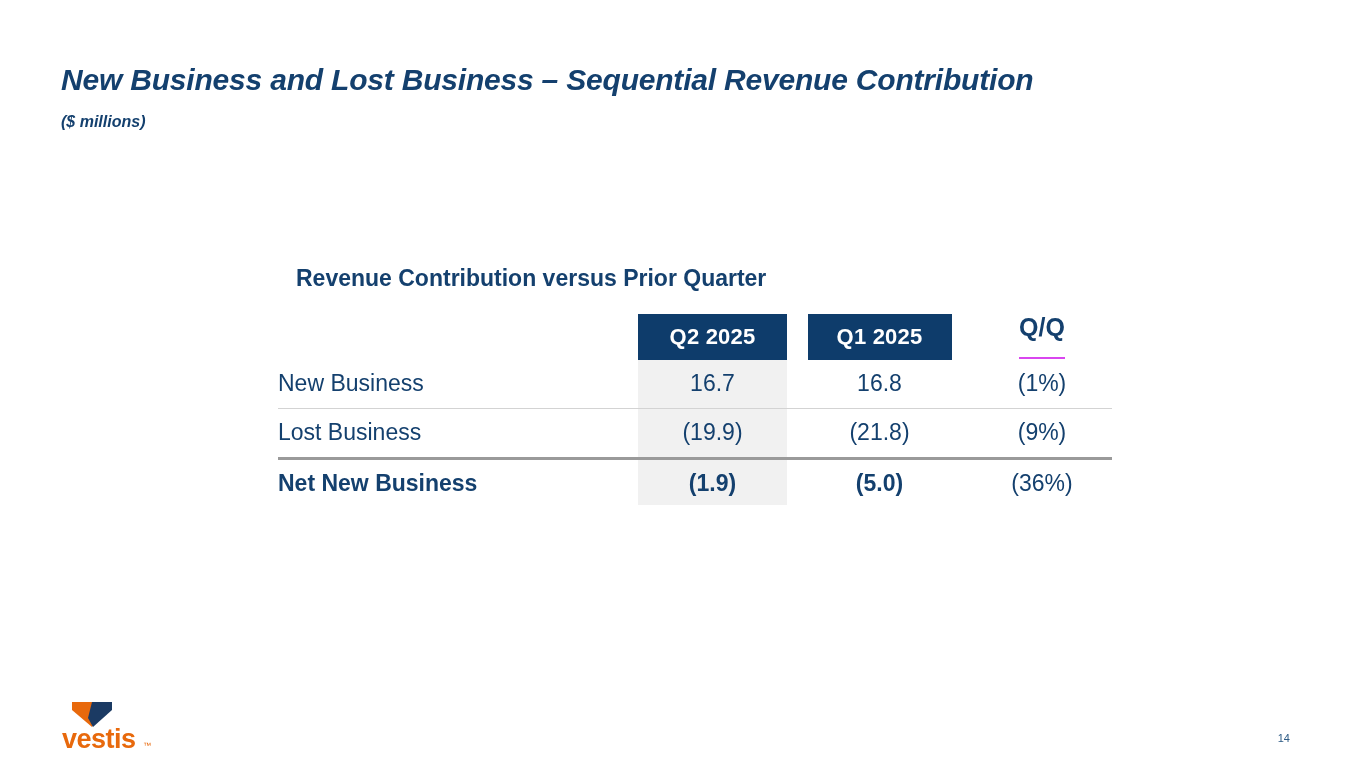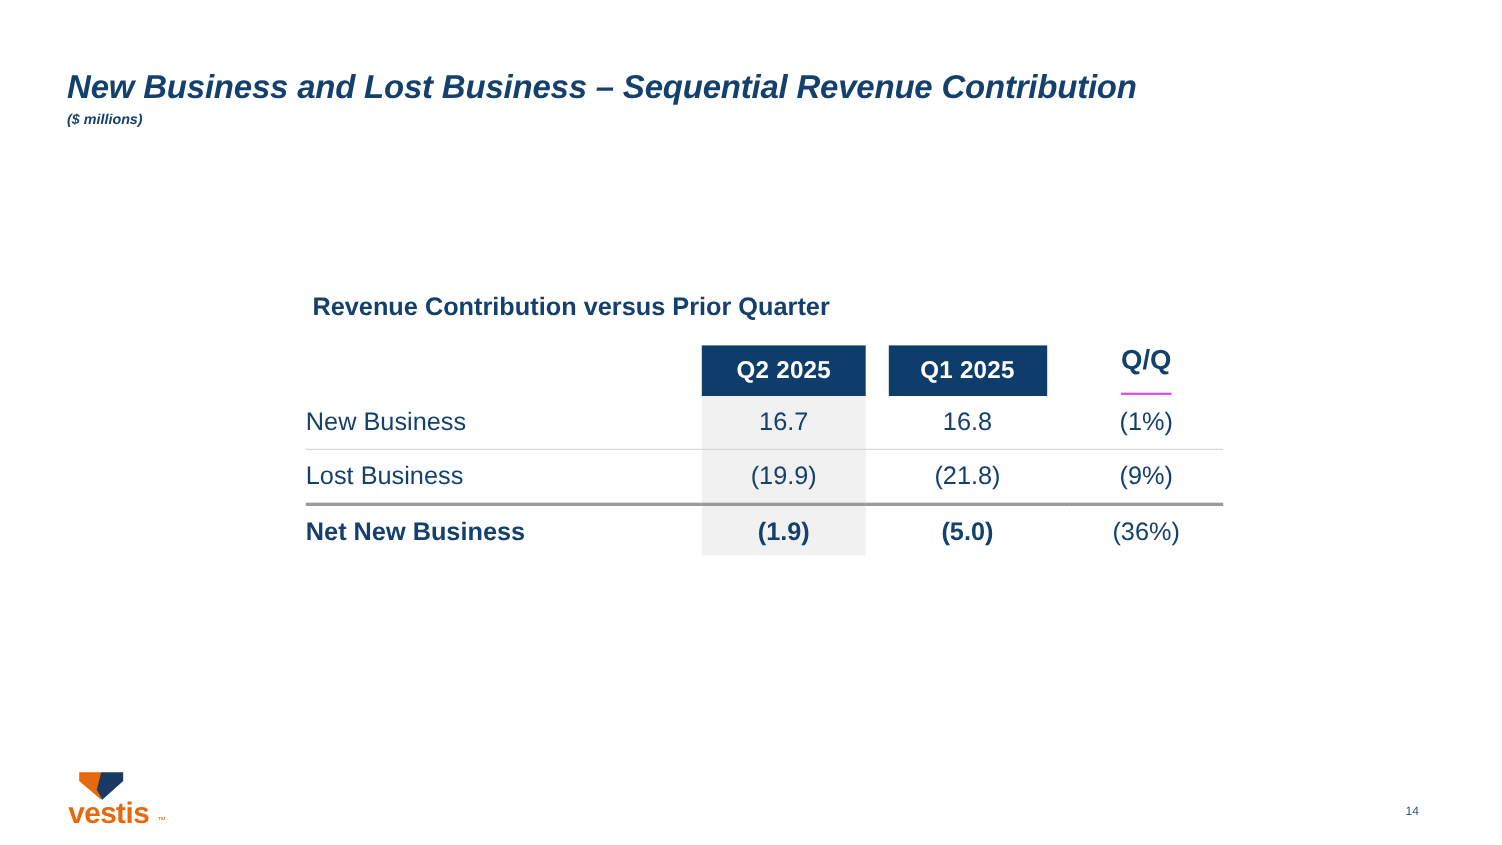--- a/index.html
+++ b/index.html
@@ -30,41 +30,41 @@
   .slide-title {
     font-size: 30px;
     font-weight: bold;
     color: #14406E;
     letter-spacing: -0.2px;
     line-height: 1.1;
     white-space: nowrap;
     font-style: italic;
   }
   .slide-subtitle {
-    font-size: 13px;
+    font-size: 16px;
     font-style: italic;
     font-weight: bold;
     color: #14406E;
-    margin-top: 6px;
+    margin-top: 18px;
     line-height: 1;
   }
 
   
   .table-wrap {
     position: absolute;
     left: 278px;
     top: 265px;
     width: 840px;
   }
 
   .section-heading {
     font-size: 23px;
     font-weight: bold;
     color: #14406E;
-    margin-left: 6px;
+    margin-left: 18px;
     line-height: 1.2;
     white-space: nowrap;
   }
 
   
   .col-highlight {
     position: absolute;
     left: 360px;
     top: 92px;
     width: 149px;

